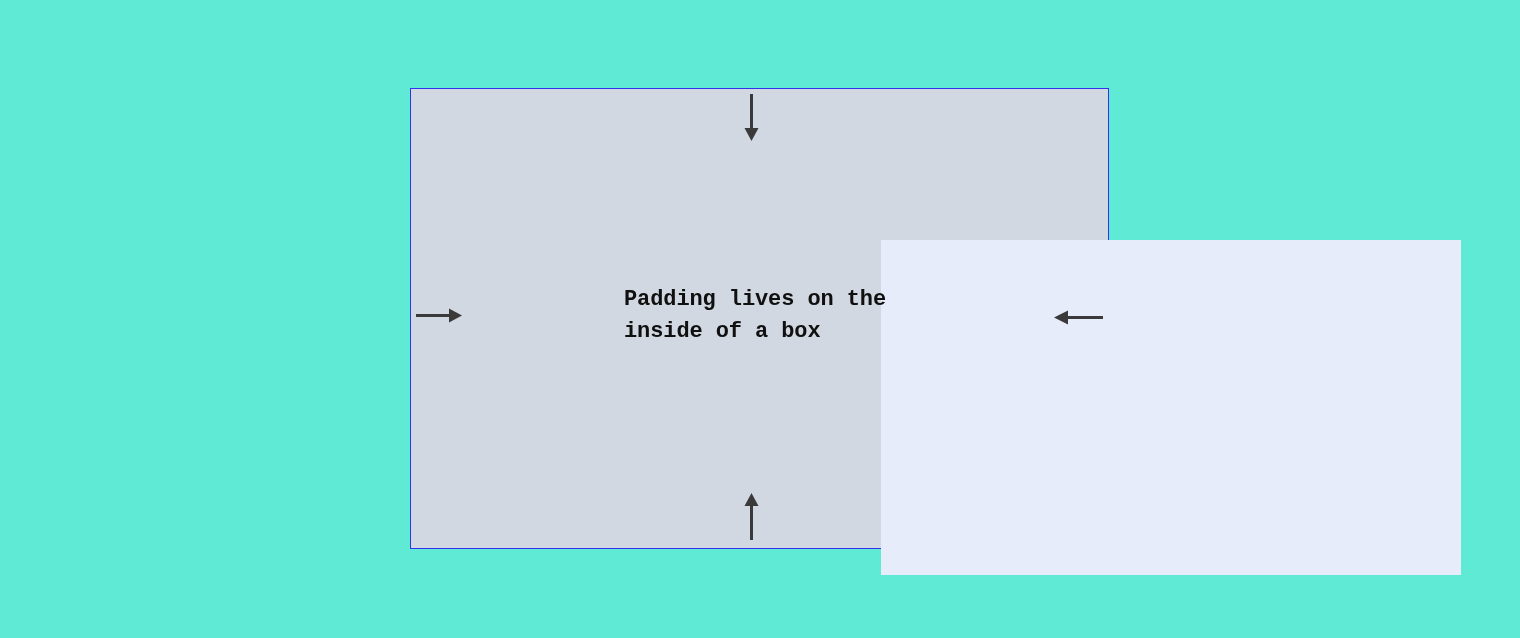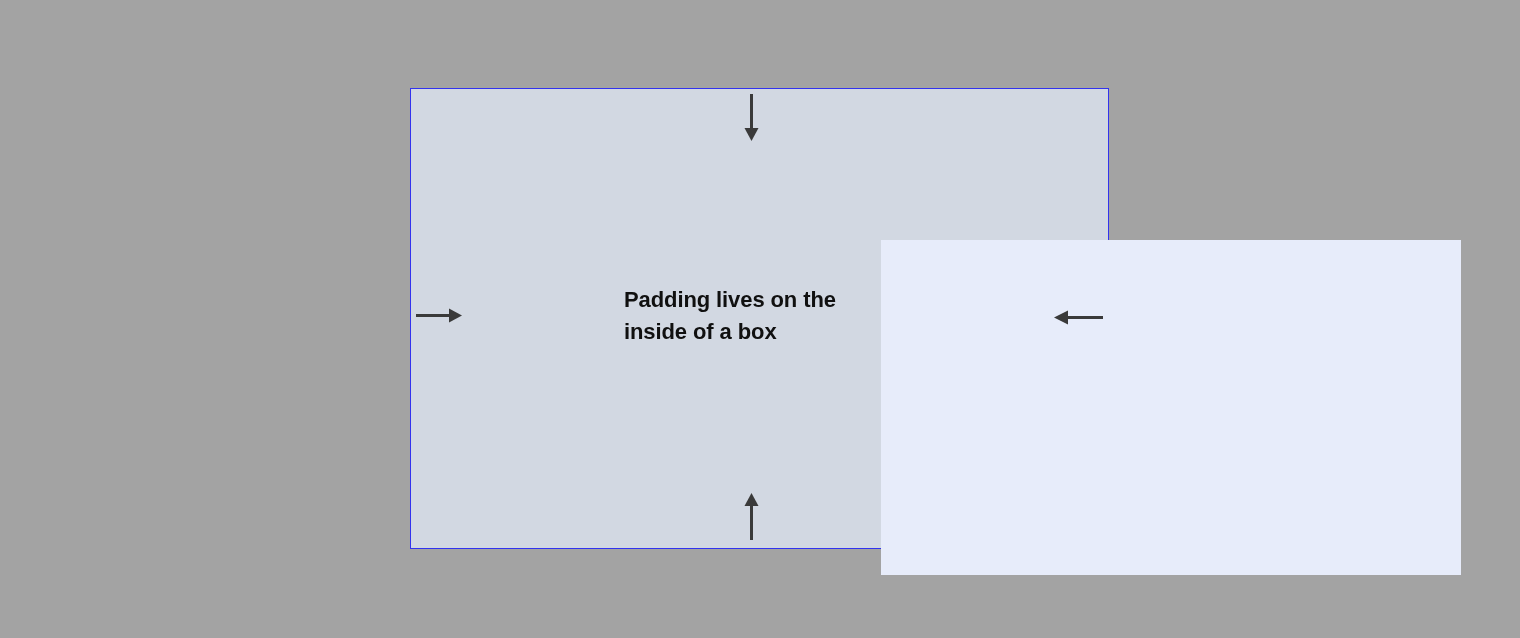--- a/index.html
+++ b/index.html
@@ -17,21 +17,22 @@
     -webkit-font-smoothing: antialiased;
   }
 
   
   #diagram-canvas {
     position: absolute;
     left: 0;
     top: 0;
     width: 1520px;
     height: 638px;
-    background: #a3a3a3;
+    background: #5eead4;
+    font-family: Liberation Mono, monospace;
   }
 
   
   #padding-box {
     position: absolute;
     left: 410px;
     top: 88px;
     width: 699px;
     height: 461px;
     box-sizing: border-box;

